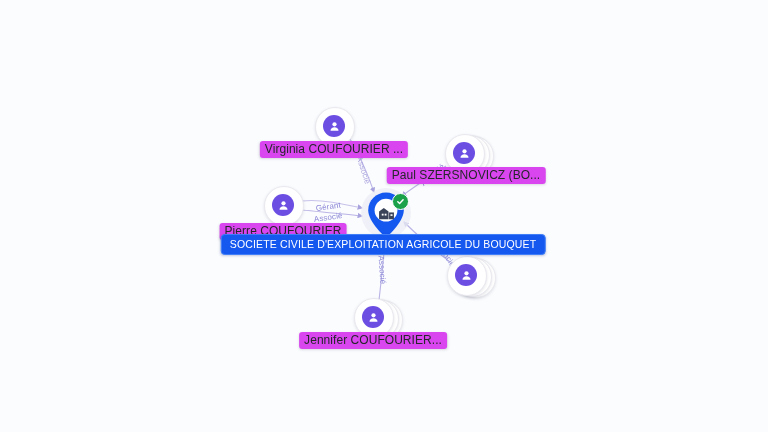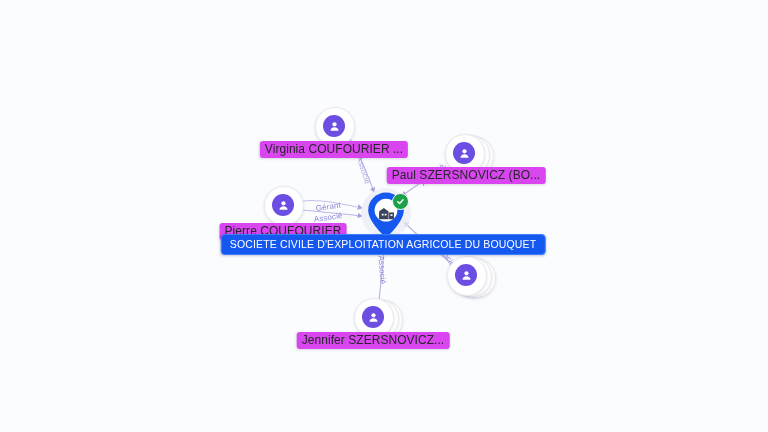--- a/index.html
+++ b/index.html
@@ -257,21 +257,21 @@
       <div class="stack-sheet s2"></div>
       <div class="stack-sheet s1"></div>
       <div class="avatar-disc">
         <svg width="13" height="13" viewBox="0 0 24 24" fill="#ffffff">
           <circle cx="12" cy="8" r="3.9"></circle>
           <path d="M4.6 20c0-4.1 3.3-6.4 7.4-6.4s7.4 2.3 7.4 6.4z"></path>
         </svg>
       </div>
     </div>
   </div>
-  <div class="node-label" style="left:373px; top:332px;">Jennifer SZERSNOVICZ...</div>
+  <div class="node-label" style="left:373px; top:332px;">Jennifer COUFOURIER...</div>
 
   <div id="company-node" style="left:386px; top:213px;">
     <div class="pin-halo"></div>
     <svg class="pin-shape" viewBox="0 0 40 48">
       <path d="M20 1.5 C10.1 1.5 2.2 9.4 2.2 19.2 C2.2 31.4 20 46.5 20 46.5
                C20 46.5 37.8 31.4 37.8 19.2 C37.8 9.4 29.9 1.5 20 1.5 Z" fill="#1558f0"></path>
       <circle cx="20" cy="19.2" r="11.4" fill="#ffffff"></circle>
     </svg>
     <div class="pin-icon-inner">
       <svg width="17" height="15" viewBox="0 0 24 21" fill="#3b4358">

